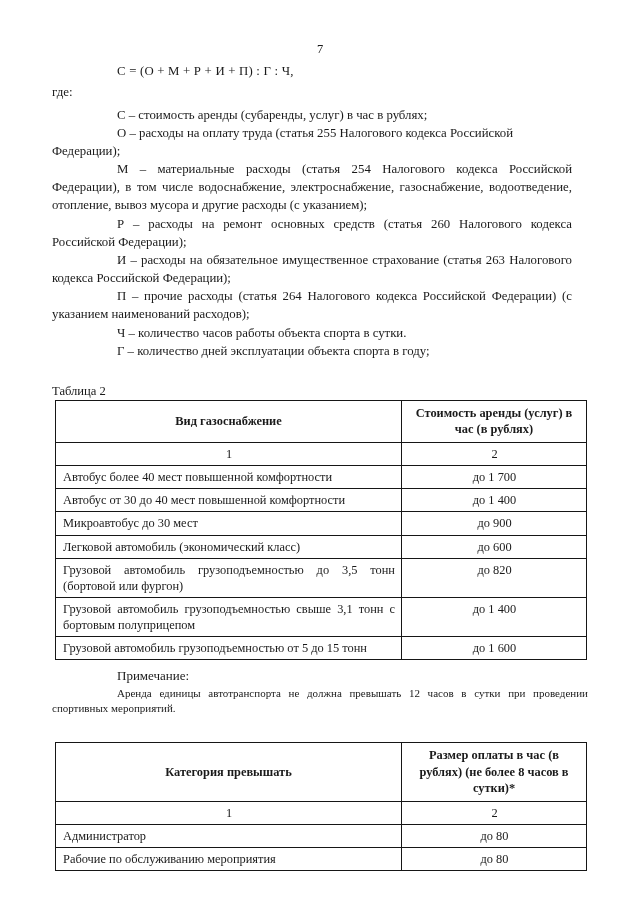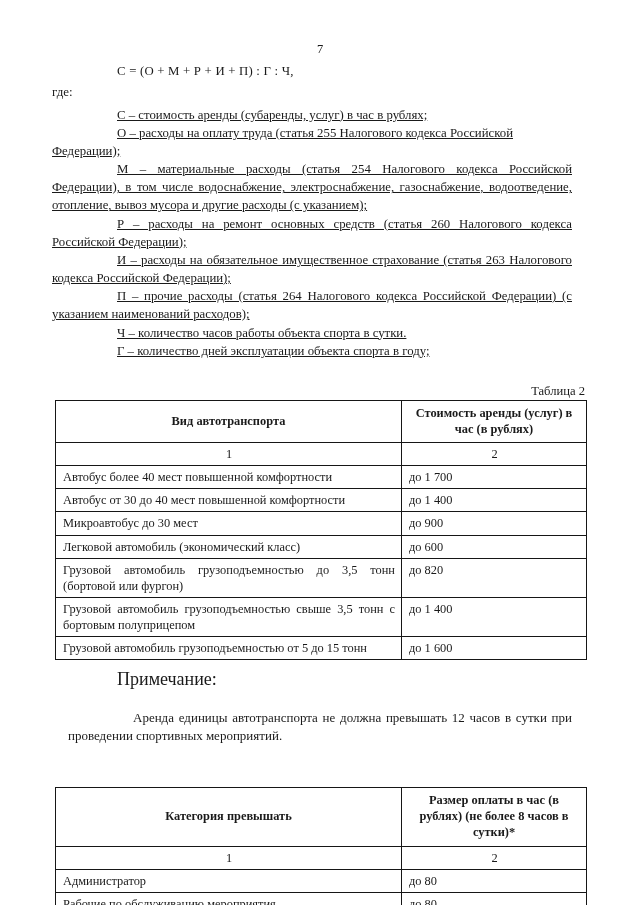--- a/index.html
+++ b/index.html
@@ -45,34 +45,32 @@
     letter-spacing: 0.2px;
   }
   .where-label {
     margin: 0;
     padding-left: 0;
     font-size: 13px;
     line-height: 1.5;
   }
   .defs {
     margin: 4px 16px 0 0;
-    text-decoration: underline;
   }
   .def-line {
     margin: 0;
     font-size: 12.8px;
     line-height: 1.42;
     text-indent: 65px;
     text-align: justify;
   }
   .def-line.nojust { text-align: left; }
   .table-caption {
     margin: 0;
     font-size: 12.6px;
-    text-align: right;
     padding-right: 3px;
   }
   table.doc-table {
     border-collapse: collapse;
     width: 531px;
     margin: 1px 0 0 3px;
     table-layout: fixed;
   }
   table.doc-table td,
   table.doc-table th {
@@ -94,34 +92,34 @@
     text-align: center;
     padding: 1px 6px 2px 6px;
     font-size: 12.4px;
   }
   .cell-name {
     text-align: justify;
     text-align-last: left;
     margin-left: 28px;
   }
   .cell-val {
-    text-align: left;
+    text-align: center;
   }
   .note-block {
     margin: 7px 0 0 0;
   }
   .note-title {
     margin: 0;
-    font-size: 18px;
+    font-size: 13px;
     line-height: 1.4;
     text-indent: 65px;
   }
   .note-text {
-    margin: 16px;
-    font-size: 13px;
+    margin: 0;
+    font-size: 11px;
     line-height: 1.45;
     text-indent: 65px;
     text-align: justify;
   }
   .spacer-lg { height: 24px; }
 </style>
 </head>
 <body>
 
 <div class="page">
@@ -149,21 +147,21 @@
 
     <p class="table-caption">Таблица 2</p>
 
     <table class="doc-table">
       <colgroup>
           <col class="col-a">
           <col class="col-b">
         </colgroup>
       <thead>
         <tr>
-          <th>Вид автотранспорта</th>
+          <th>Вид газоснабжение</th>
           <th>Стоимость аренды (услуг) в час (в рублях)</th>
         </tr>
         <tr class="numrow">
           <td>1</td>
           <td>2</td>
         </tr>
       </thead>
       <tbody>
         <tr>
           <td class="cell-name">Автобус более 40 мест повышенной комфортности</td>
@@ -179,21 +177,21 @@
         </tr>
         <tr>
           <td class="cell-name">Легковой автомобиль (экономический класс)</td>
           <td class="cell-val">до 600</td>
         </tr>
         <tr>
           <td class="cell-name">Грузовой автомобиль грузоподъемностью до 3,5 тонн (бортовой или фургон)</td>
           <td class="cell-val">до 820</td>
         </tr>
         <tr>
-          <td class="cell-name">Грузовой автомобиль грузоподъемностью свыше 3,5 тонн с бортовым полуприцепом</td>
+          <td class="cell-name">Грузовой автомобиль грузоподъемностью свыше 3,1 тонн с бортовым полуприцепом</td>
           <td class="cell-val">до 1 400</td>
         </tr>
         <tr>
           <td class="cell-name">Грузовой автомобиль грузоподъемностью от 5 до 15 тонн</td>
           <td class="cell-val">до 1 600</td>
         </tr>
       </tbody>
     </table>
 
     <div class="note-block">

